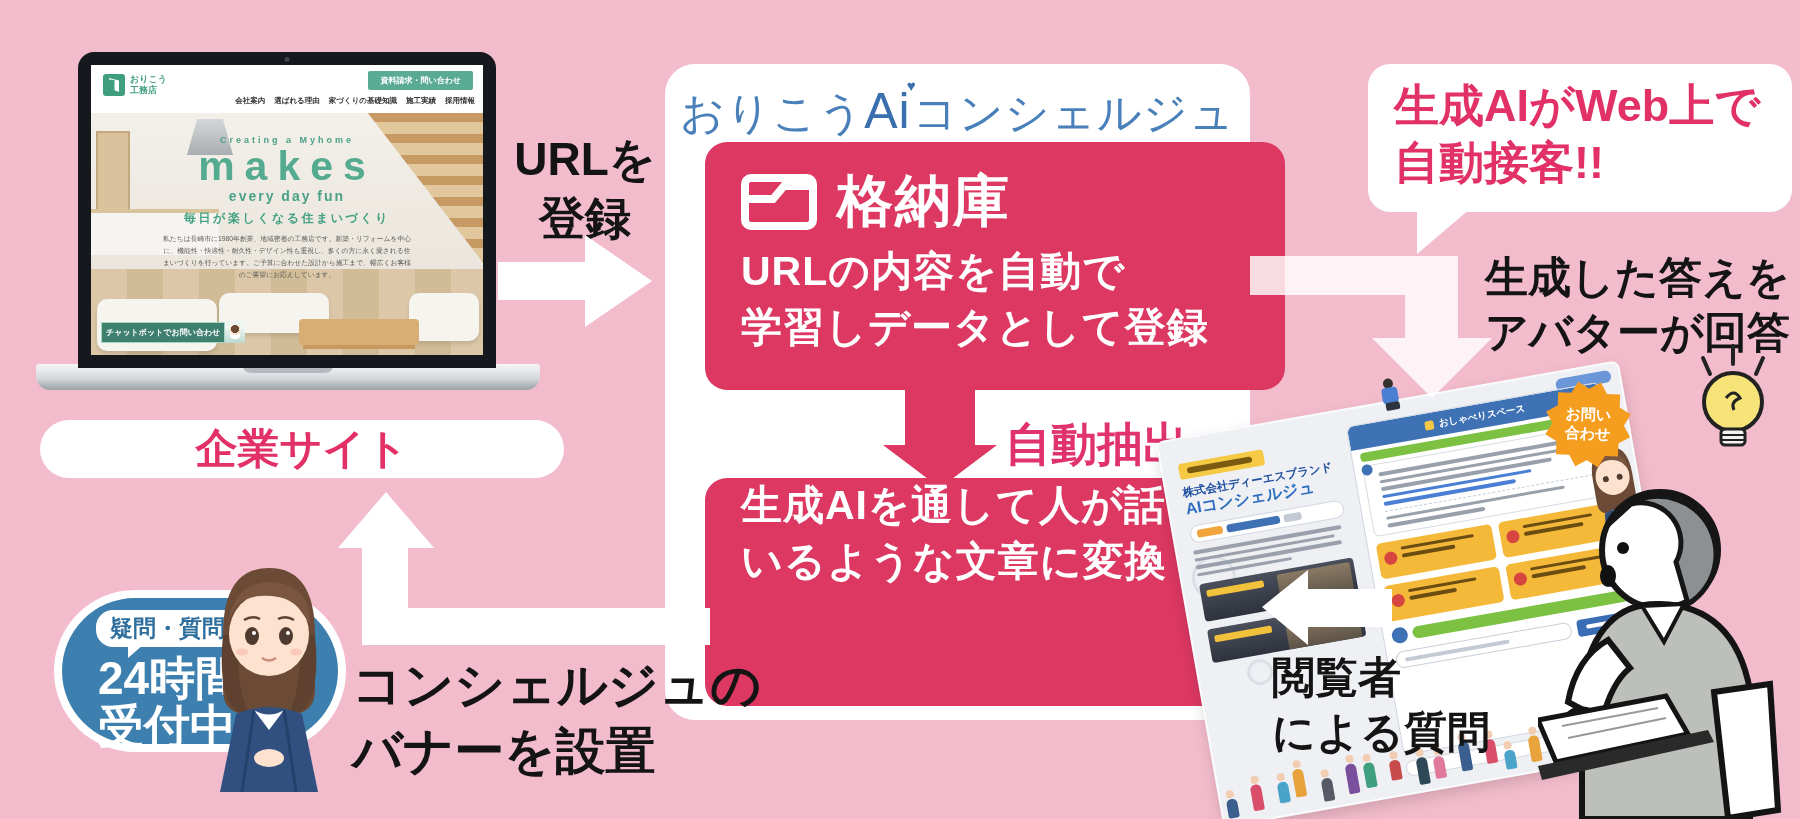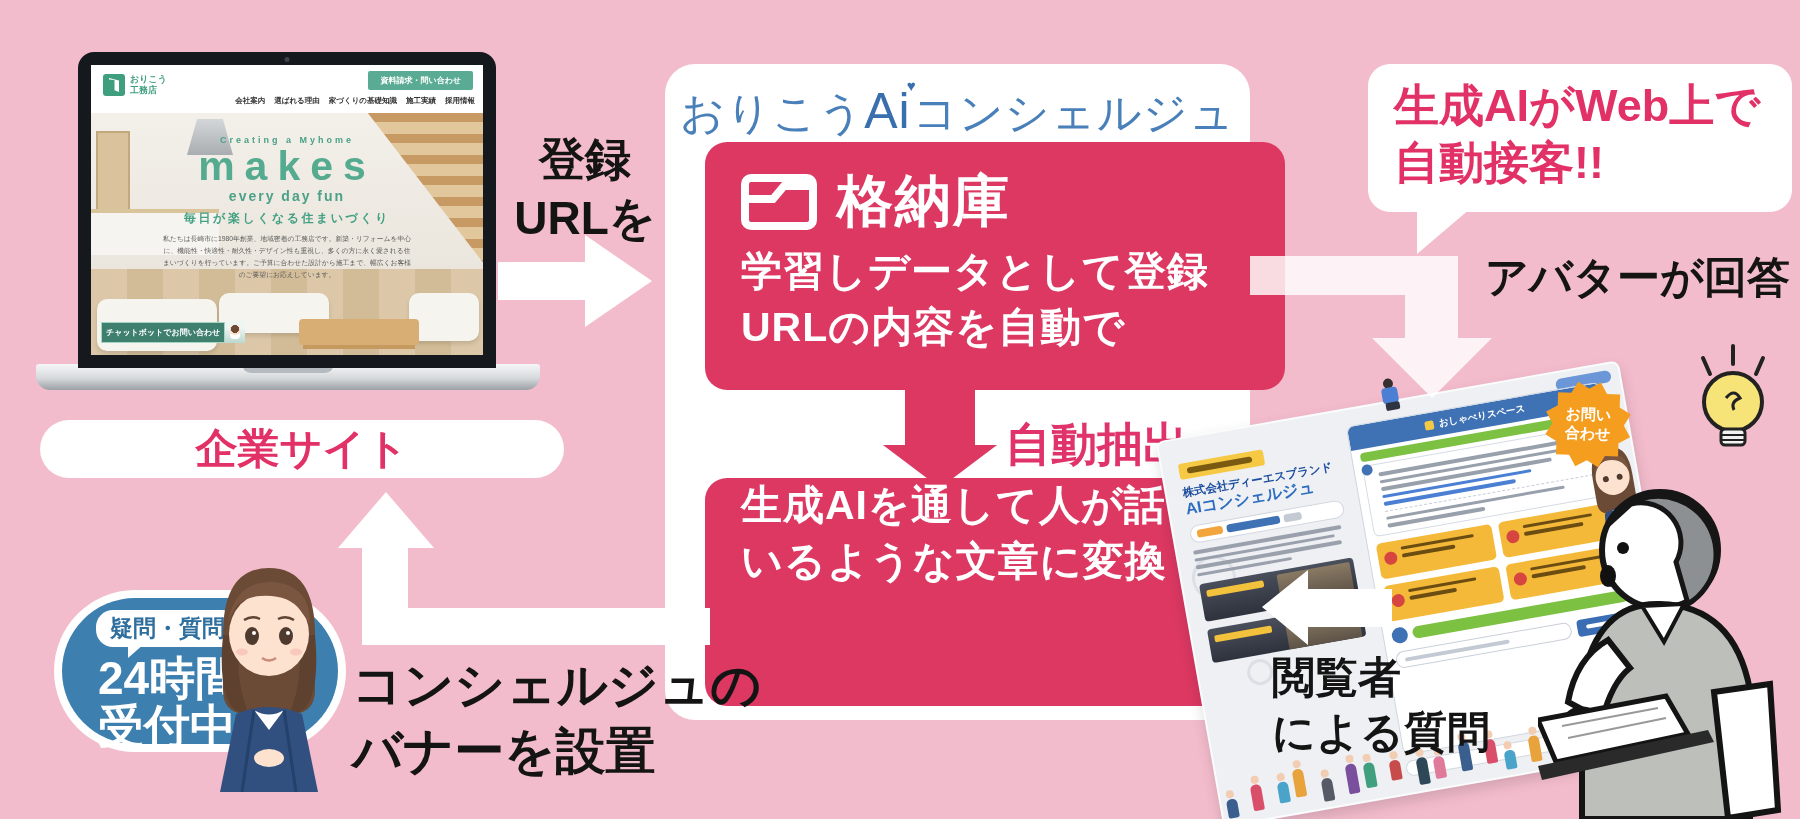--- a/index.html
+++ b/index.html
@@ -159,22 +159,22 @@
           <span class="op-photo"></span>
         </div>
       </div>
     </div>
   </div>
   <div class="laptop-base">
     <div class="notch"></div>
   </div>
 
   <div class="abs url-label">
+    <div>URLを</div>
     <div>登録</div>
-    <div>URLを</div>
   </div>
   <svg class="arrow-svg" style="left:455px;top:235px;" width="200" height="95">
     <polygon points="43,27 130,27 130,0 197,46 130,92 130,65 43,65" fill="#ffffff"></polygon>
   </svg>
 
   <div class="abs pill-site">
     <span>企業サイト</span>
   </div>
 
   <svg class="arrow-svg" style="left:330px;top:485px;" width="390" height="165">
@@ -219,22 +219,22 @@
 
     <div class="pbox storage">
       <div class="pbox-head">
         <svg width="76" height="58" viewBox="0 0 76 58">
           <rect x="4" y="5" width="68" height="48" rx="6" fill="none" stroke="#fff" stroke-width="8"></rect>
           <path d="M4 26 L32 26 L43 13 L72 13" fill="none" stroke="#fff" stroke-width="8"></path>
         </svg>
         <span>格納庫</span>
       </div>
       <div class="pbox-lines">
+        <div>URLの内容を自動で</div>
         <div>学習しデータとして登録</div>
-        <div>URLの内容を自動で</div>
       </div>
     </div>
 
     <svg class="abs" style="left:218px;top:324px;" width="114" height="102">
       <polygon points="22,0 92,0 92,57 114,57 57,100 0,57 22,57" fill="#dc3862"></polygon>
     </svg>
     <div class="abs auto-extract">自動抽出</div>
 
     <div class="pbox gpt">
       <div class="pbox-lines">
@@ -250,20 +250,21 @@
       <div>自動接客!!</div>
     </div>
   </div>
   <div class="abs bubble-tail"></div>
 
   <svg class="arrow-svg" style="left:1250px;top:256px;z-index:2;" width="242" height="142">
     <polygon points="0,0 208,0 208,82 242,82 182,142 122,82 155,82 155,39 0,39" fill="#ffffff" opacity="0.82"></polygon>
   </svg>
 
   <div class="abs answer-note">
+    <div>生成した答えを</div>
     <div>アバターが回答</div>
   </div>
 
   <div class="abs card">
     <div class="doodle" style="left:10px;top:120px;width:44px;height:44px;"></div>
     <div class="doodle" style="left:48px;top:230px;width:26px;height:26px;"></div>
     <div class="doodle" style="right:30px;top:150px;width:34px;height:34px;"></div>
     <div class="chip"></div>
 
     <div class="lcol">

